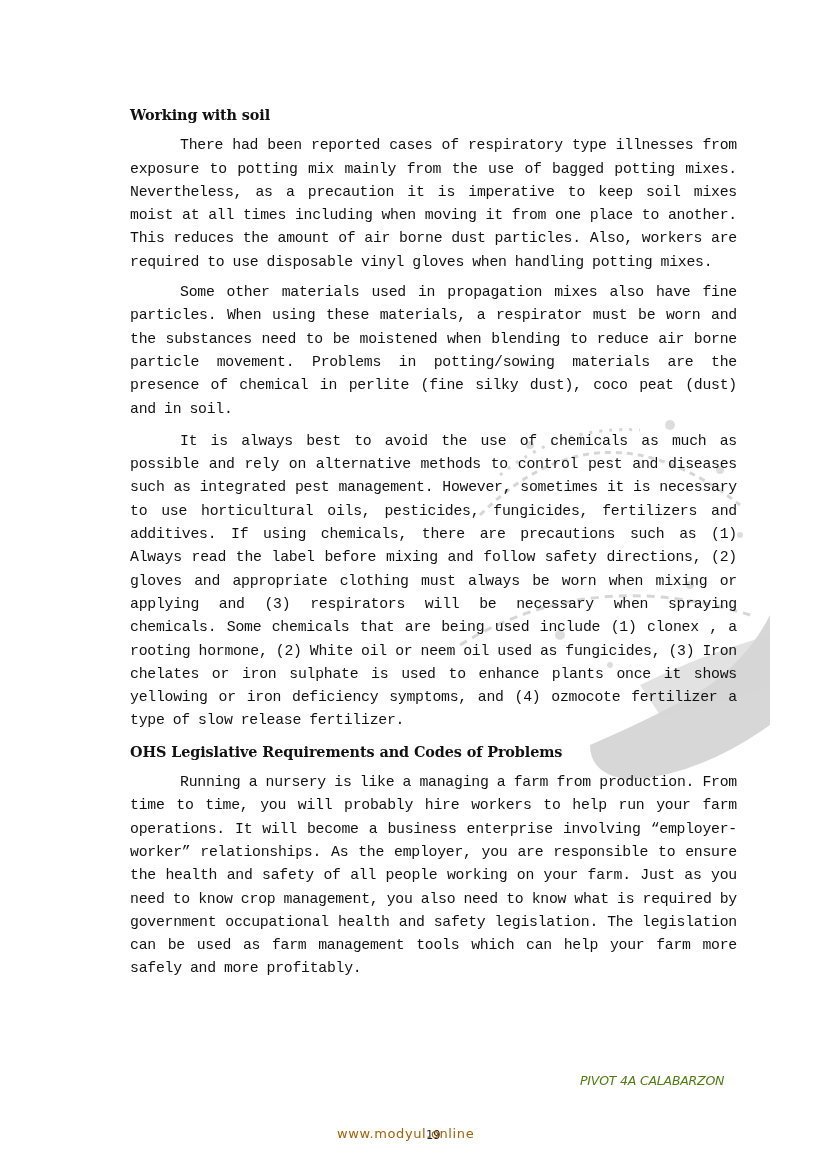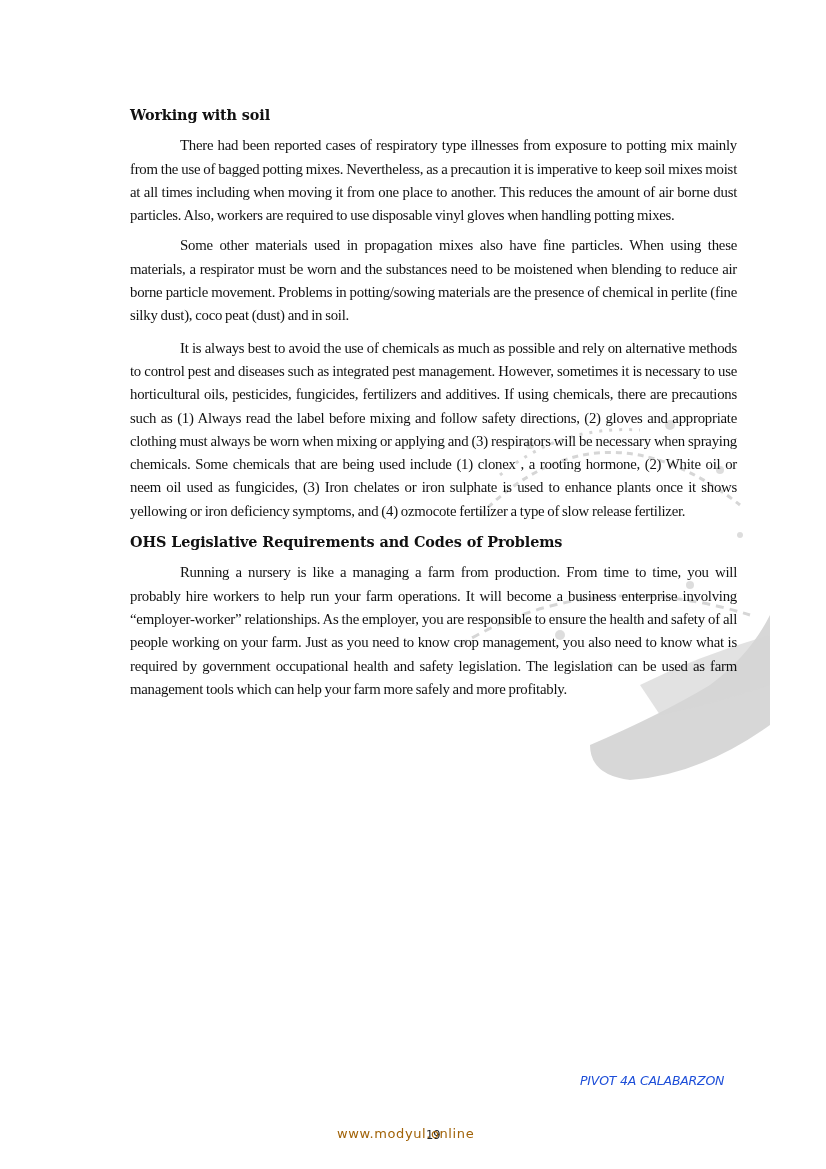--- a/index.html
+++ b/index.html
@@ -40,21 +40,21 @@
     }
     .heading {
       font-family: "DejaVu Serif", serif;
       font-weight: bold;
       font-size: 14.4px;
       line-height: 23.3px;
       margin: 0 0 8px 0;
       letter-spacing: -0.1px;
     }
     .para {
-      font-family: Liberation Serif, serif;
+      font-family: Liberation Mono, monospace;
       font-size: 14.8px;
       line-height: 23.3px;
       text-align: justify;
       text-indent: 50px;
       margin: 0 0 9px 0;
       letter-spacing: -0.25px;
       word-spacing: -0.5px;
     }
     .s1 { margin-bottom: 7px; }
     .footer-page {
@@ -66,21 +66,21 @@
       color: #222;
       z-index: 1;
     }
     .footer-brand {
       position: absolute;
       left: 580px;
       top: 1073px;
       font-family: "DejaVu Sans", sans-serif;
       font-style: italic;
       font-size: 12.5px;
-      color: #1d4ed8;
+      color: #4d7c0f;
       letter-spacing: -0.2px;
       z-index: 1;
     }
     .site-watermark {
       position: absolute;
       left: 337px;
       top: 1126px;
       font-family: "DejaVu Sans", sans-serif;
       font-size: 13px;
       color: #a16207;

